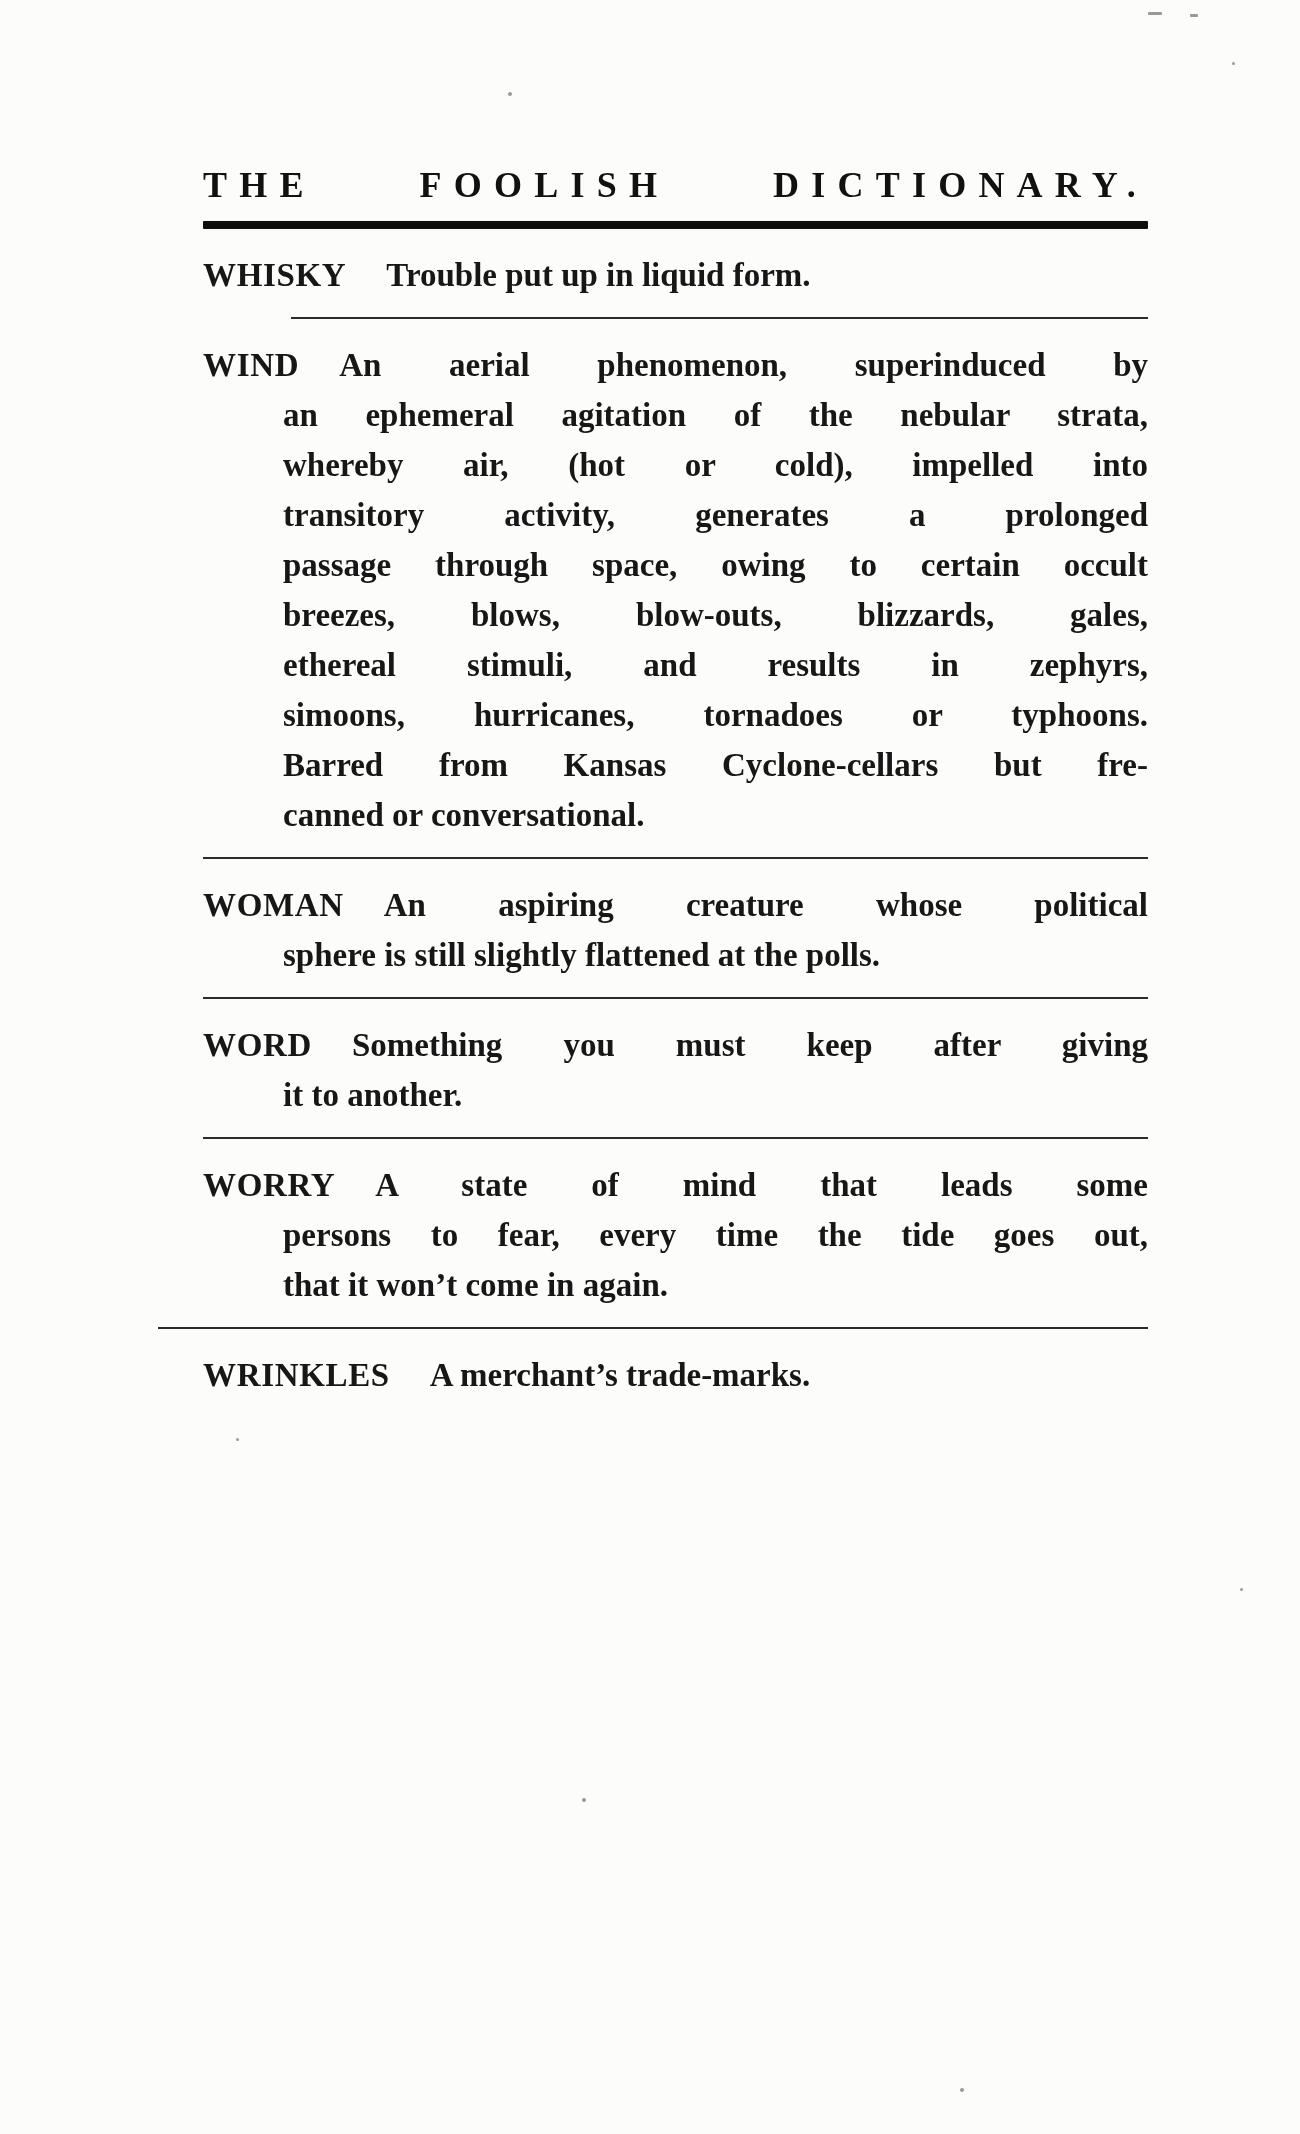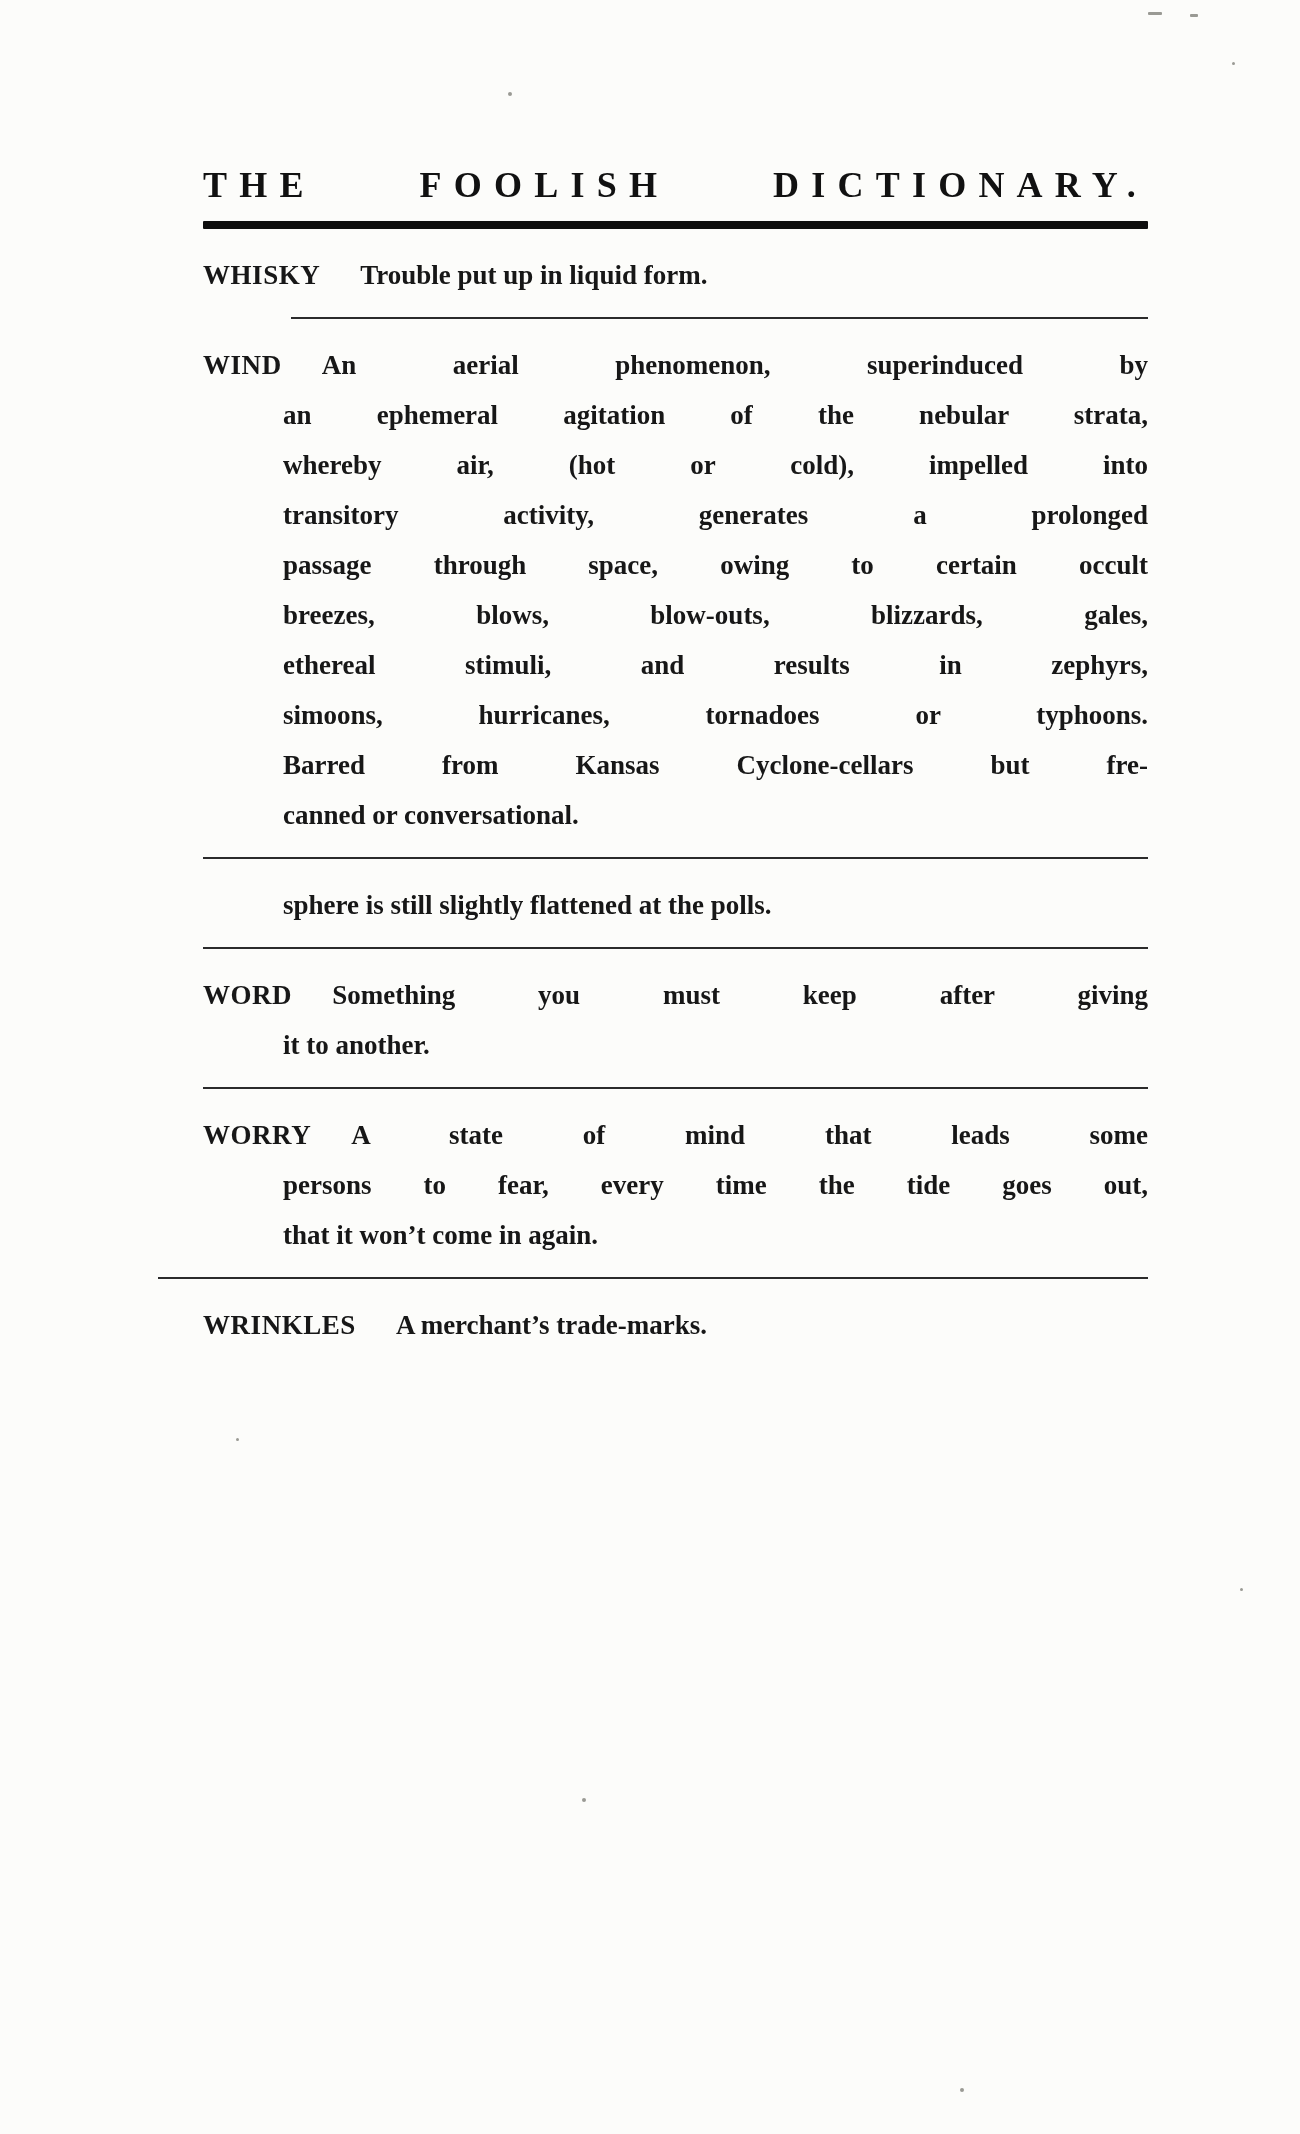--- a/index.html
+++ b/index.html
@@ -28,21 +28,21 @@
     color: #111;
   }
   .header-rule {
     height: 8px;
     background: #0e0e0e;
     margin-top: 15px;
     border-radius: 1px;
   }
   .entry { margin-top: 21px; }
   .line {
-    font-size: 27px;
+    font-size: 33px;
     line-height: 50px;
     font-weight: bold;
     text-align: justify;
     color: #171717;
   }
   .first-line.stretch { text-align-last: justify; }
   .term { margin-right: 40px; letter-spacing: 0.02em; }
   .cont {
     padding-left: 80px;
     text-align-last: justify;
@@ -90,20 +90,23 @@
         <div class="line cont">breezes, blows, blow-outs, blizzards, gales,</div>
         <div class="line cont">ethereal stimuli, and results in zephyrs,</div>
         <div class="line cont">simoons, hurricanes, tornadoes or typhoons.</div>
         <div class="line cont">Barred from Kansas Cyclone-cellars but fre-</div>
         <div class="line cont last">canned or conversational.</div>
       </div>
     <div class="rule"></div>
   </section>
 
   <section class="entry">
+    <div class="line first-line stretch">
+      <span class="term">WOMAN</span><span>An aspiring creature whose political</span>
+    </div>
     <div>
         <div class="line cont last">sphere is still slightly flattened at the polls.</div>
       </div>
     <div class="rule"></div>
   </section>
 
   <section class="entry">
     <div class="line first-line stretch">
       <span class="term">WORD</span><span>Something you must keep after giving</span>
     </div>

